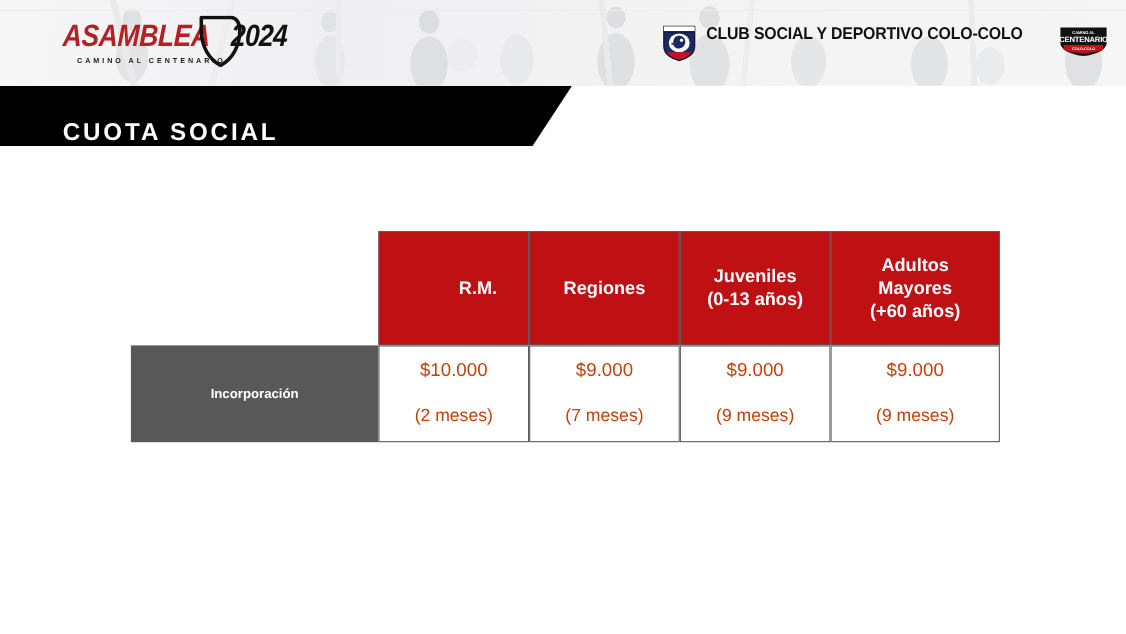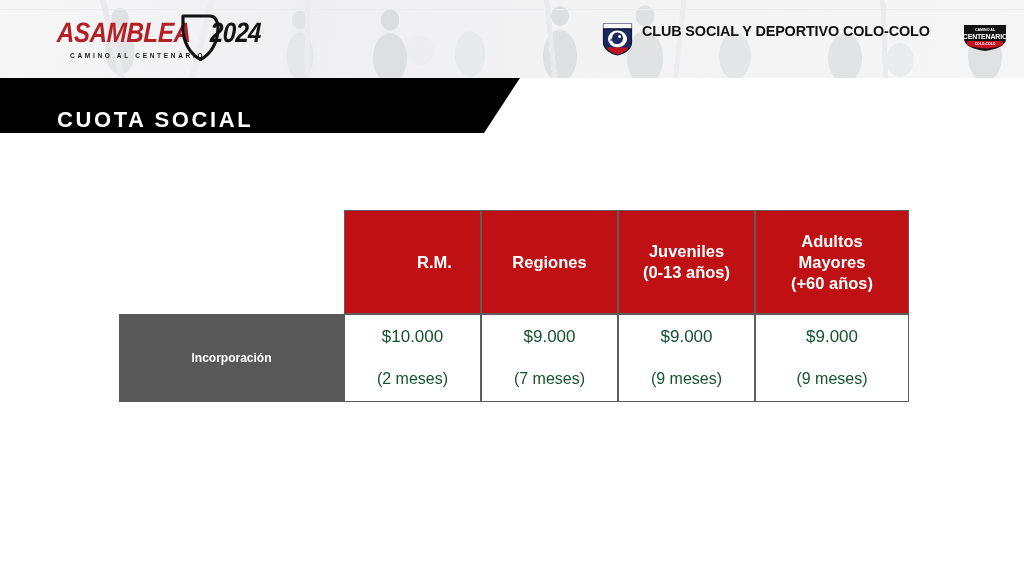--- a/index.html
+++ b/index.html
@@ -231,21 +231,21 @@
     font-family: "Liberation Sans", sans-serif;
     font-weight: bold;
     font-size: 12px;
     text-align: center;
     border: none;
   }
 
   
   .data-cell {
     background: #ffffff;
-    color: #14532d;
+    color: #c2410c;
     font-family: "Liberation Sans", sans-serif;
     font-weight: normal;
     font-size: 17px;
     line-height: 22px;
     border: 1.5px solid #5c5c5c;
     border-right-width: 0.75px;
     border-left-width: 0.75px;
     border-top-width: 0.75px;
   }
   .data-cell.first { border-left-width: 1.5px; }

